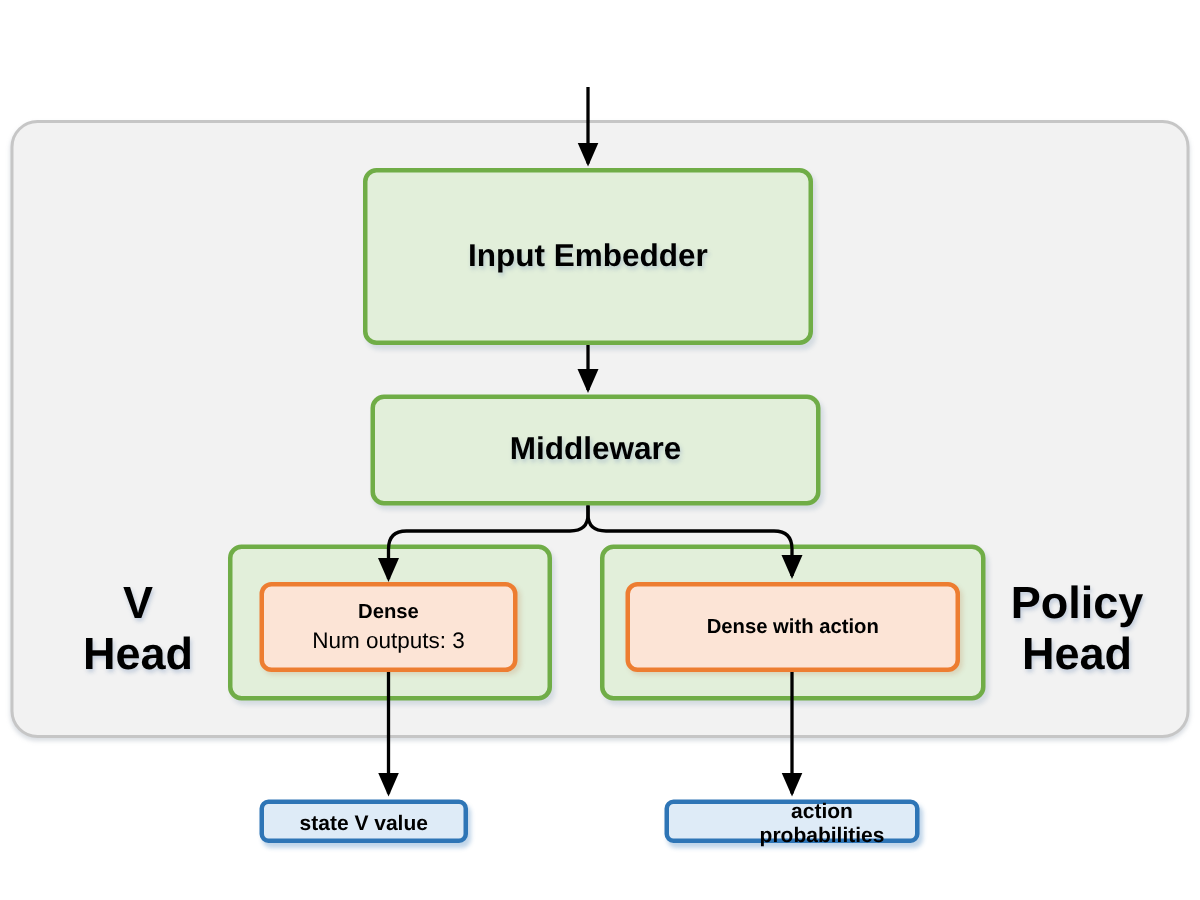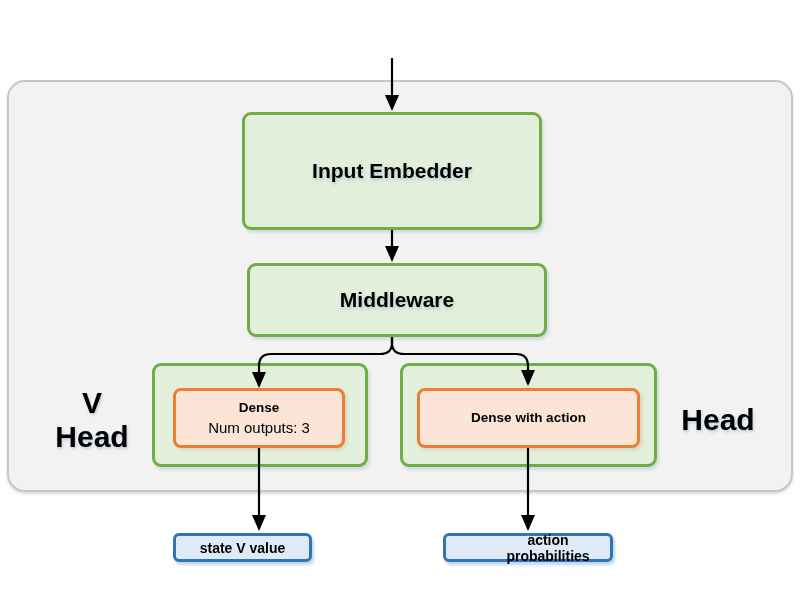--- a/index.html
+++ b/index.html
@@ -107,20 +107,21 @@
     <span>V</span>
     <span>Head</span>
   </div>
   <div class="abs block block-v-head"></div>
   <div class="abs node dense dense-v">
     <span class="dense-title">Dense</span>
     <span class="dense-sub">Num outputs: 3</span>
   </div>
 
   <div class="abs head-label head-label-policy">
+    <span>Policy</span>
     <span>Head</span>
   </div>
   <div class="abs block block-policy-head"></div>
   <div class="abs node dense dense-policy">
     <span class="dense-title">Dense with action</span>
   </div>
 
   <div class="abs node io io-state-v">
     <span>state V value</span>
   </div>

